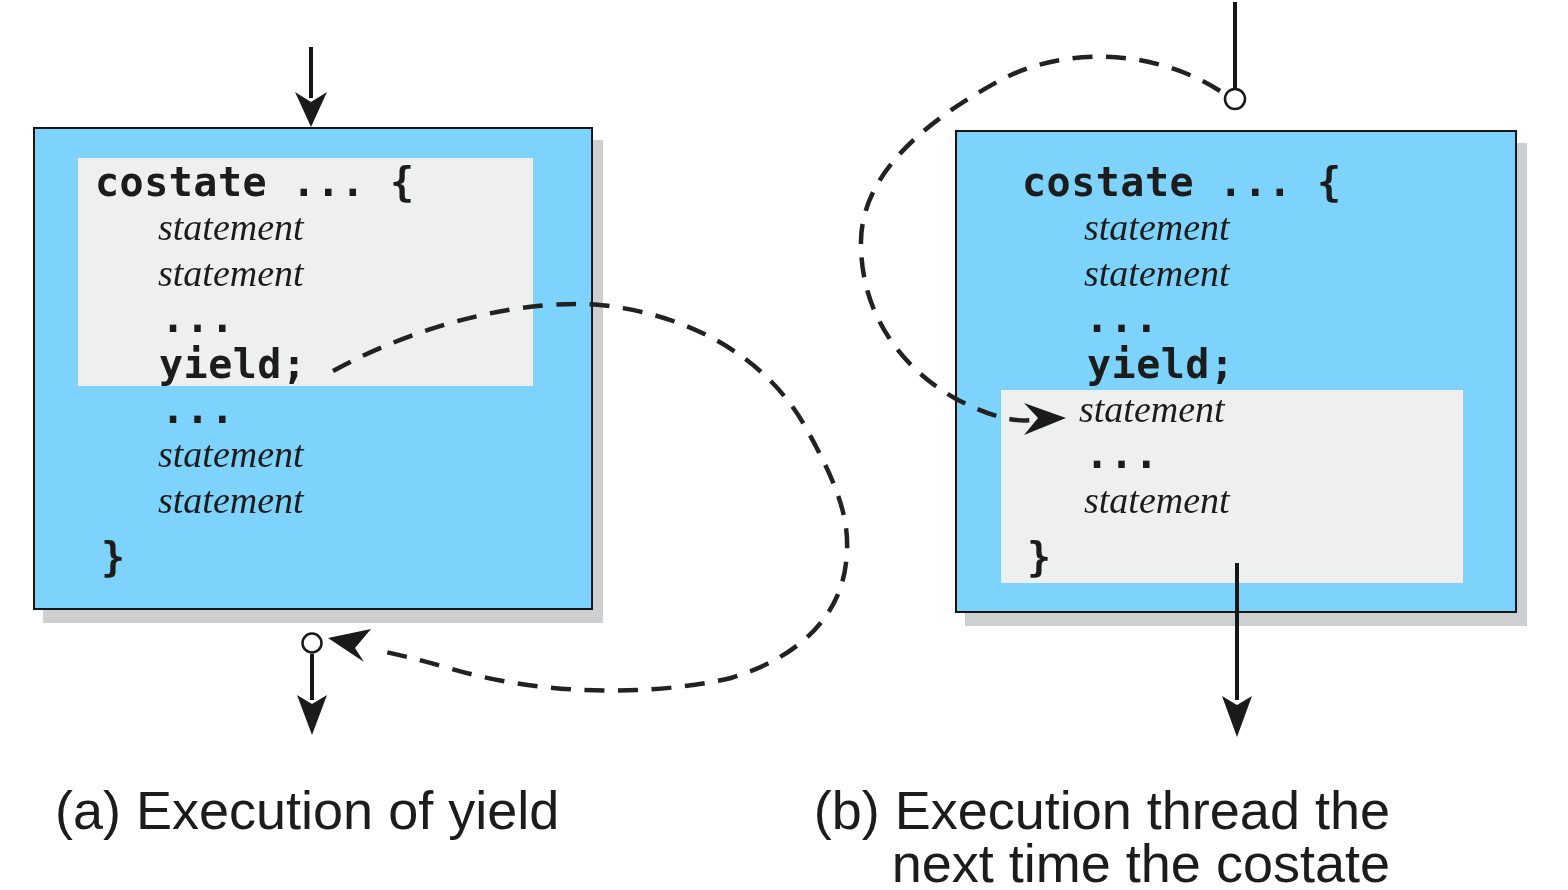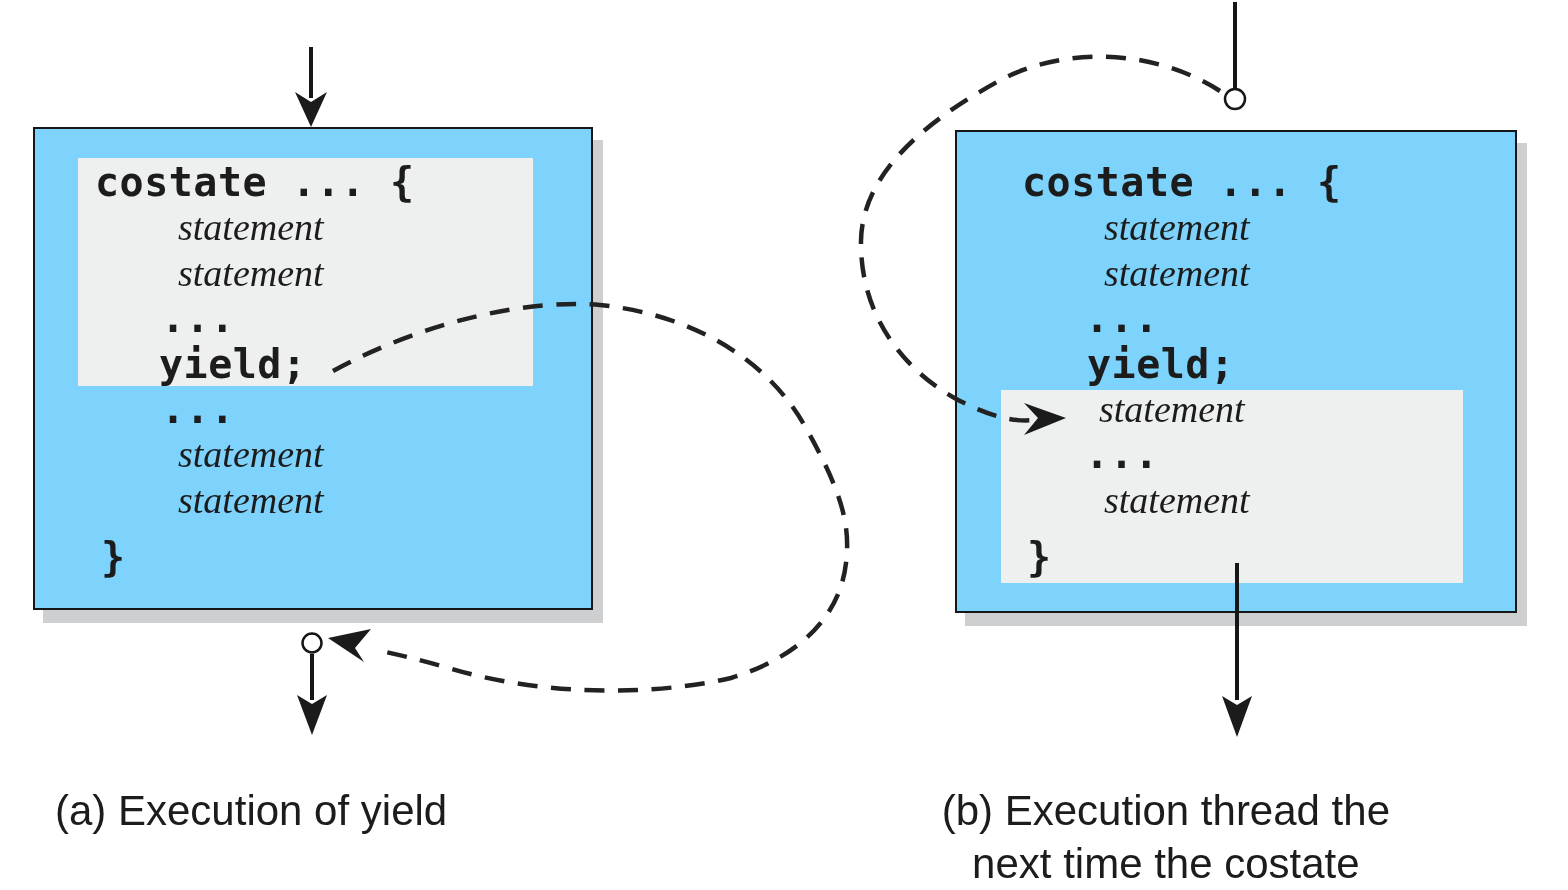--- a/index.html
+++ b/index.html
@@ -19,28 +19,28 @@
   .box-a{left:33px;top:127px;width:560px;height:483px;padding-top:31px;}
   .box-b{left:955px;top:130px;width:562px;height:483px;padding-top:28px;}
   .hl{position:absolute;background:var(--hl);z-index:0;}
   .box-a .hl{left:43px;top:29px;width:455px;height:228px;}
   .box-b .hl{left:44px;top:258px;width:462px;height:193px;}
   .code-line{
     position:relative;z-index:1;height:45.4px;line-height:45.4px;
     white-space:pre;color:var(--ink);
   }
   .mono{font-family:"DejaVu Sans Mono",monospace;font-weight:bold;font-size:40px;letter-spacing:.5px;}
-  .stmt{font-family:"Liberation Serif","DejaVu Serif",serif;font-style:italic;font-size:38px;margin-left:20px;}
+  .stmt{font-family:"Liberation Serif","DejaVu Serif",serif;font-style:italic;font-size:38px;}
   .brace{margin-top:12px;}
   .caption{
-    position:absolute;top:784px;font-size:42px;line-height:53px;
+    position:absolute;top:784px;font-size:54px;line-height:53px;
     color:var(--ink);white-space:nowrap;
   }
   .caption-a{left:55px;}
-  .caption-b{right:178px;text-align:center;}
+  .caption-b{right:178px;text-align:right;}
   .caption-b span{display:block;}
   svg.overlay{position:absolute;left:0;top:0;z-index:2;pointer-events:none;}
   .solid{stroke:#161616;stroke-width:4;fill:none;}
   .dashed{stroke:#222222;stroke-width:4.5;fill:none;stroke-dasharray:20 13.5;}
   .head{fill:#1b1b1b;stroke:none;}
   .node{fill:#ffffff;stroke:#161616;stroke-width:2.5;}
 </style>
 </head>
 <body>
 

